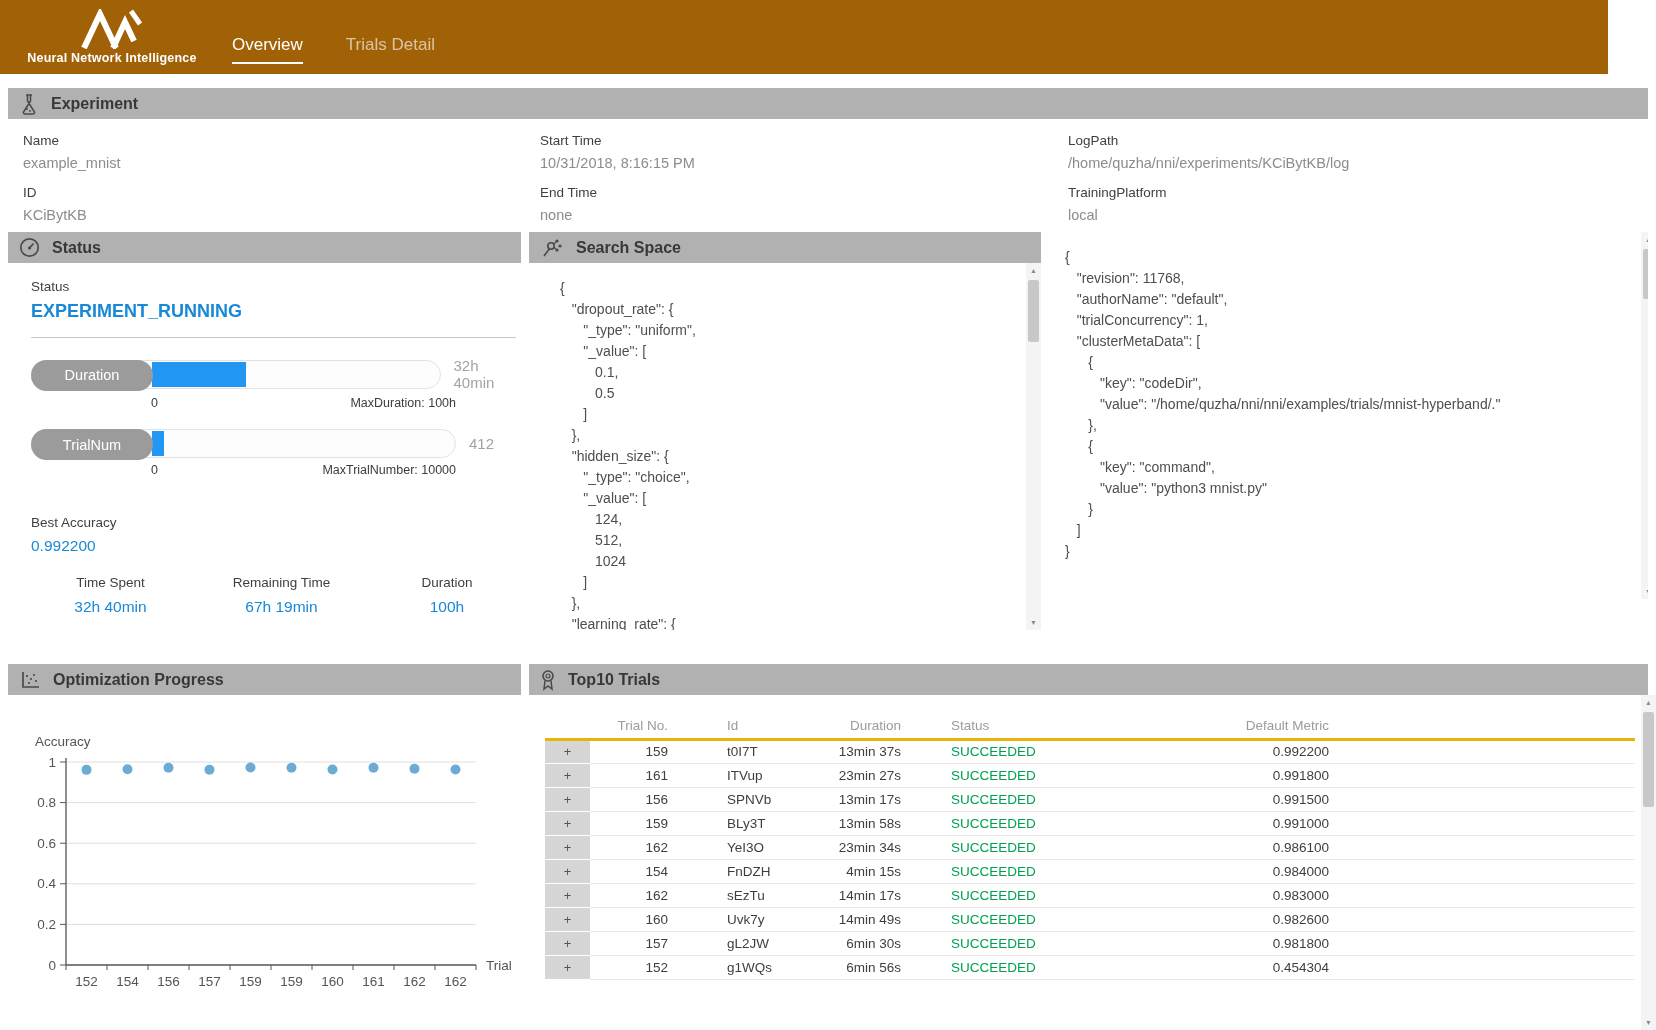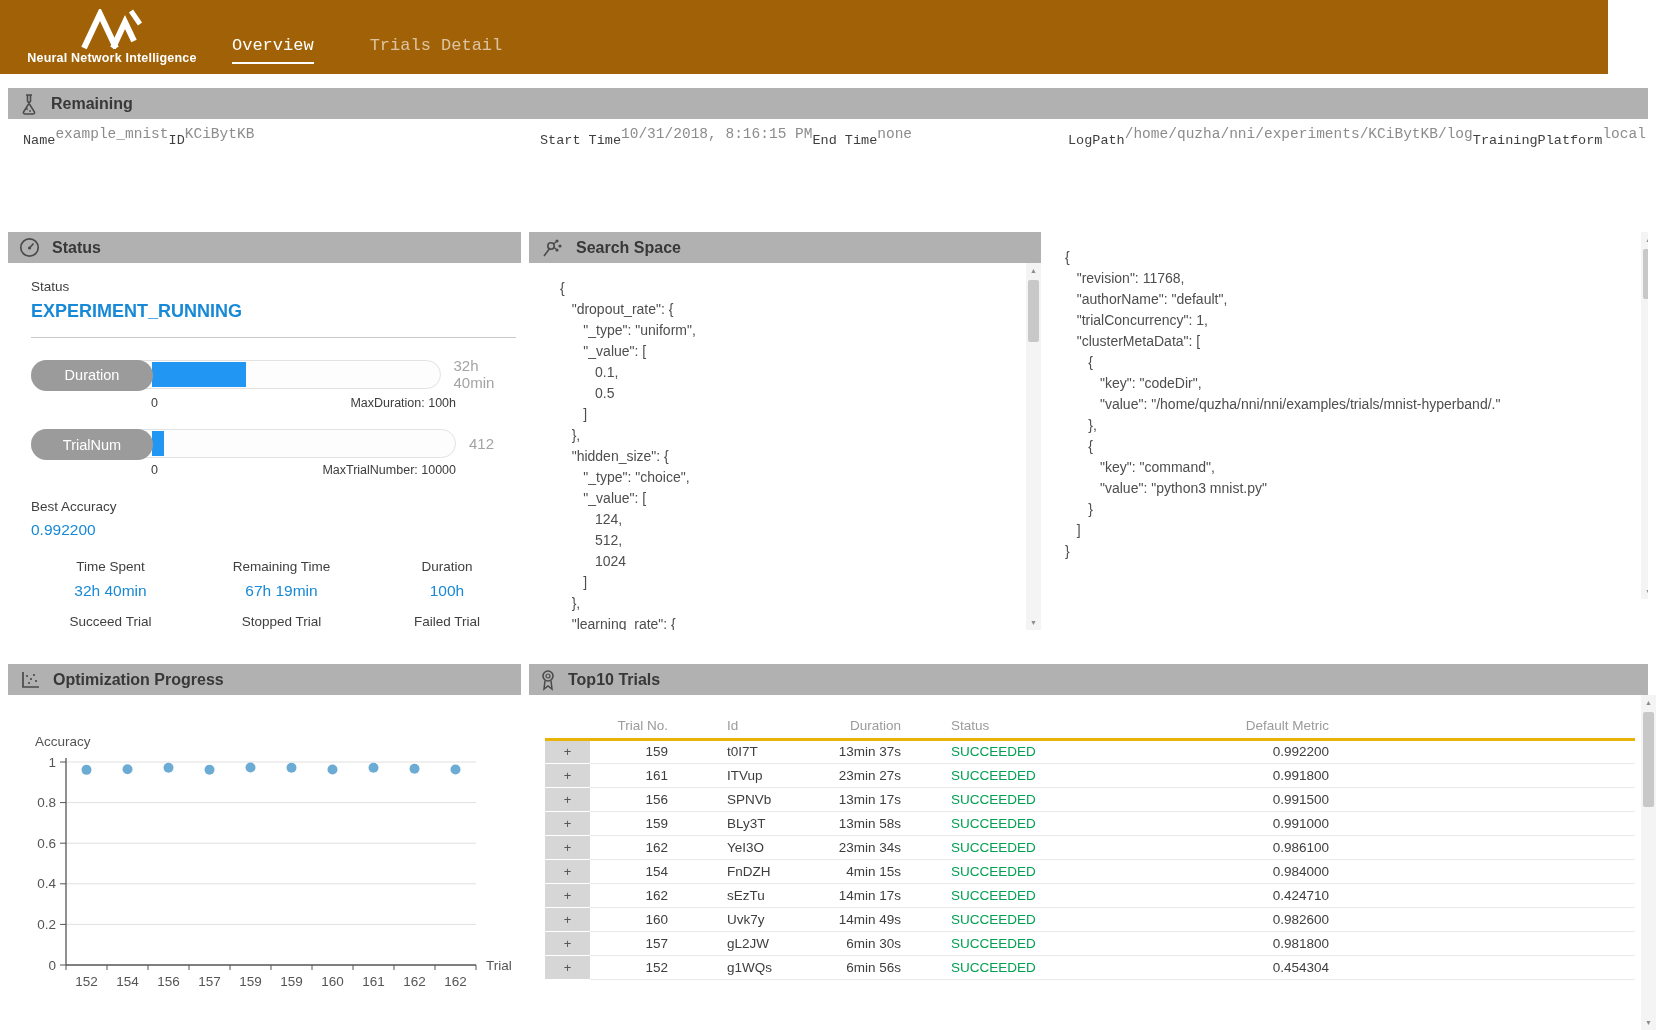--- a/index.html
+++ b/index.html
@@ -5,33 +5,33 @@
   * { margin:0; padding:0; box-sizing:border-box; }
   html,body { background:#fff; }
   body { font-family:"Liberation Sans", sans-serif; }
   #app { position:relative; width:1656px; height:1030px; background:#fff; overflow:hidden; }
 
   
   .topbar { position:absolute; left:0; top:0; width:1608px; height:74px; background:#a16207; display:flex; align-items:center; }
   .brand { margin-left:22px; width:180px; display:flex; flex-direction:column; align-items:center; }
   .brand svg { display:block; }
   .brand-caption { color:#fff; font-size:12.5px; font-weight:700; letter-spacing:.2px; margin-top:2px; white-space:nowrap; }
-  .tabs { display:flex; align-items:flex-end; margin-left:30px; gap:56px; height:100%; padding-bottom:10px;font-family:Liberation Mono, monospace; }
+  .tabs { display:flex; align-items:flex-end; margin-left:30px; gap:43px; height:100%; padding-bottom:10px; }
   .tab { font-size:17px; color:rgba(255,255,255,.62); cursor:pointer; padding-bottom:7px; border-bottom:2px solid transparent; }
   .tab.active { color:#fff; border-bottom-color:#fff; }
 
   
   .section-bar { height:31px; background:#b1b1b1; display:flex; align-items:center; }
   .section-bar .s-icon { margin:0 12px 0 11px; display:flex; align-items:center; }
   .section-bar .s-title { font-size:16px; font-weight:700; color:#383838; }
 
   
   .exp-bar { position:absolute; left:8px; top:88px; width:1640px; }
   .exp-content { position:absolute; left:8px; top:119px; width:1640px; height:113px; display:grid; grid-template-columns:517px 528px auto; padding-left:15px; }
-  .fieldpair { display:flex; flex-direction:row;font-family:Liberation Mono, monospace; }
+  .fieldpair { display:flex; flex-direction:column; }
   .f-label { font-size:13.5px; color:#3f3f3f; margin-top:14px; }
   .f-value { font-size:14.5px; color:#8c8c8c; margin-top:7px; }
 
   
   .panel { position:absolute; top:232px; }
   .panel-body { position:relative; height:367px; overflow:hidden; }
   #panel-status  { left:8px;   width:513px; }
   #panel-search  { left:529px; width:512px; }
   #panel-profile { left:1049px; width:599px; }
 
@@ -41,21 +41,21 @@
   .st-divider { width:485px; border:none; border-top:1px solid #c9c9c9; margin-top:15px; }
 
   .pbar-row { display:flex; align-items:center; margin-top:19px; }
   .pbar { position:relative; width:425px; height:29px; border:1px solid #e2e2e2; border-radius:15px; background:#fdfdfd; }
   .pbar .track { position:absolute; left:120px; right:1px; top:1px; bottom:1px; overflow:hidden; border-radius:0 14px 14px 0; }
   .pbar .fill { height:100%; background:#2196f3; }
   .pbar .pill { position:absolute; left:-1px; top:-1px; width:122px; height:31px; background:#9b9b9b; border-radius:16px; display:flex; align-items:center; justify-content:center; color:#fff; font-size:14.5px; z-index:2; }
   .pbar-value { margin-left:13px; color:#a3a3a3; font-size:15px; }
   .pbar-caption { width:305px; margin-left:120px; display:flex; justify-content:space-between; font-size:12.5px; color:#3c3c3c; margin-top:5px; }
 
-  .ba-label { font-size:13.5px; color:#3f3f3f; margin-top:22px; }
+  .ba-label { font-size:13.5px; color:#3f3f3f; margin-top:38px; }
   .ba-value { font-size:15.5px; color:#1789d6; margin-top:7px; }
   .stats-grid { display:grid; grid-template-columns:159px 183px auto; margin-top:20px; row-gap:14px;text-align:center; }
   .stat .s-label { font-size:13.5px; color:#3f3f3f; }
   .stat .s-value { font-size:15.5px; color:#1789d6; margin-top:8px; }
 
   .code-block { white-space:pre; font-size:14px; line-height:21px; color:#4e4e4e; }
   #search-code  { padding:15px 0 0 31px; }
   #profile-code { padding:15px 0 0 16px; }
 
   
@@ -116,21 +116,21 @@
   </div>
 
   <div class="section-bar exp-bar">
     <span class="s-icon">
       <svg width="20" height="22" viewBox="0 0 20 22">
         <path d="M7 2 h6 M8.5 2 v6 L15.5 19 a1.5 1.5 0 0 1 -1.4 2 H5.9 a1.5 1.5 0 0 1 -1.4 -2 L11.5 8 V2" fill="none" stroke="#4a4a4a" stroke-width="1.6"></path>
         <circle cx="8" cy="16" r="0.9" fill="#4a4a4a"></circle>
           <circle cx="11" cy="18" r="0.9" fill="#4a4a4a"></circle>
       </svg>
     </span>
-    <span class="s-title">Remaining</span>
+    <span class="s-title">Experiment</span>
   </div>
   <div class="exp-content">
     <div class="fieldpair">
       <span class="f-label">Name</span>
       <span class="f-value">example_mnist</span>
       <span class="f-label">ID</span>
       <span class="f-value">KCiBytKB</span>
     </div>
     <div class="fieldpair">
       <span class="f-label">Start Time</span>
@@ -447,21 +447,21 @@
               <td class="al-l pad-st status-cell">SUCCEEDED</td>
               <td class="al-r">0.984000</td>
               <td></td>
             </tr>
             <tr>
               <td class="expand-cell">+</td>
               <td class="al-r">162</td>
               <td class="al-l pad-id">sEzTu</td>
               <td class="al-r">14min 17s</td>
               <td class="al-l pad-st status-cell">SUCCEEDED</td>
-              <td class="al-r">0.424710</td>
+              <td class="al-r">0.983000</td>
               <td></td>
             </tr>
             <tr>
               <td class="expand-cell">+</td>
               <td class="al-r">160</td>
               <td class="al-l pad-id">Uvk7y</td>
               <td class="al-r">14min 49s</td>
               <td class="al-l pad-st status-cell">SUCCEEDED</td>
               <td class="al-r">0.982600</td>
               <td></td>

